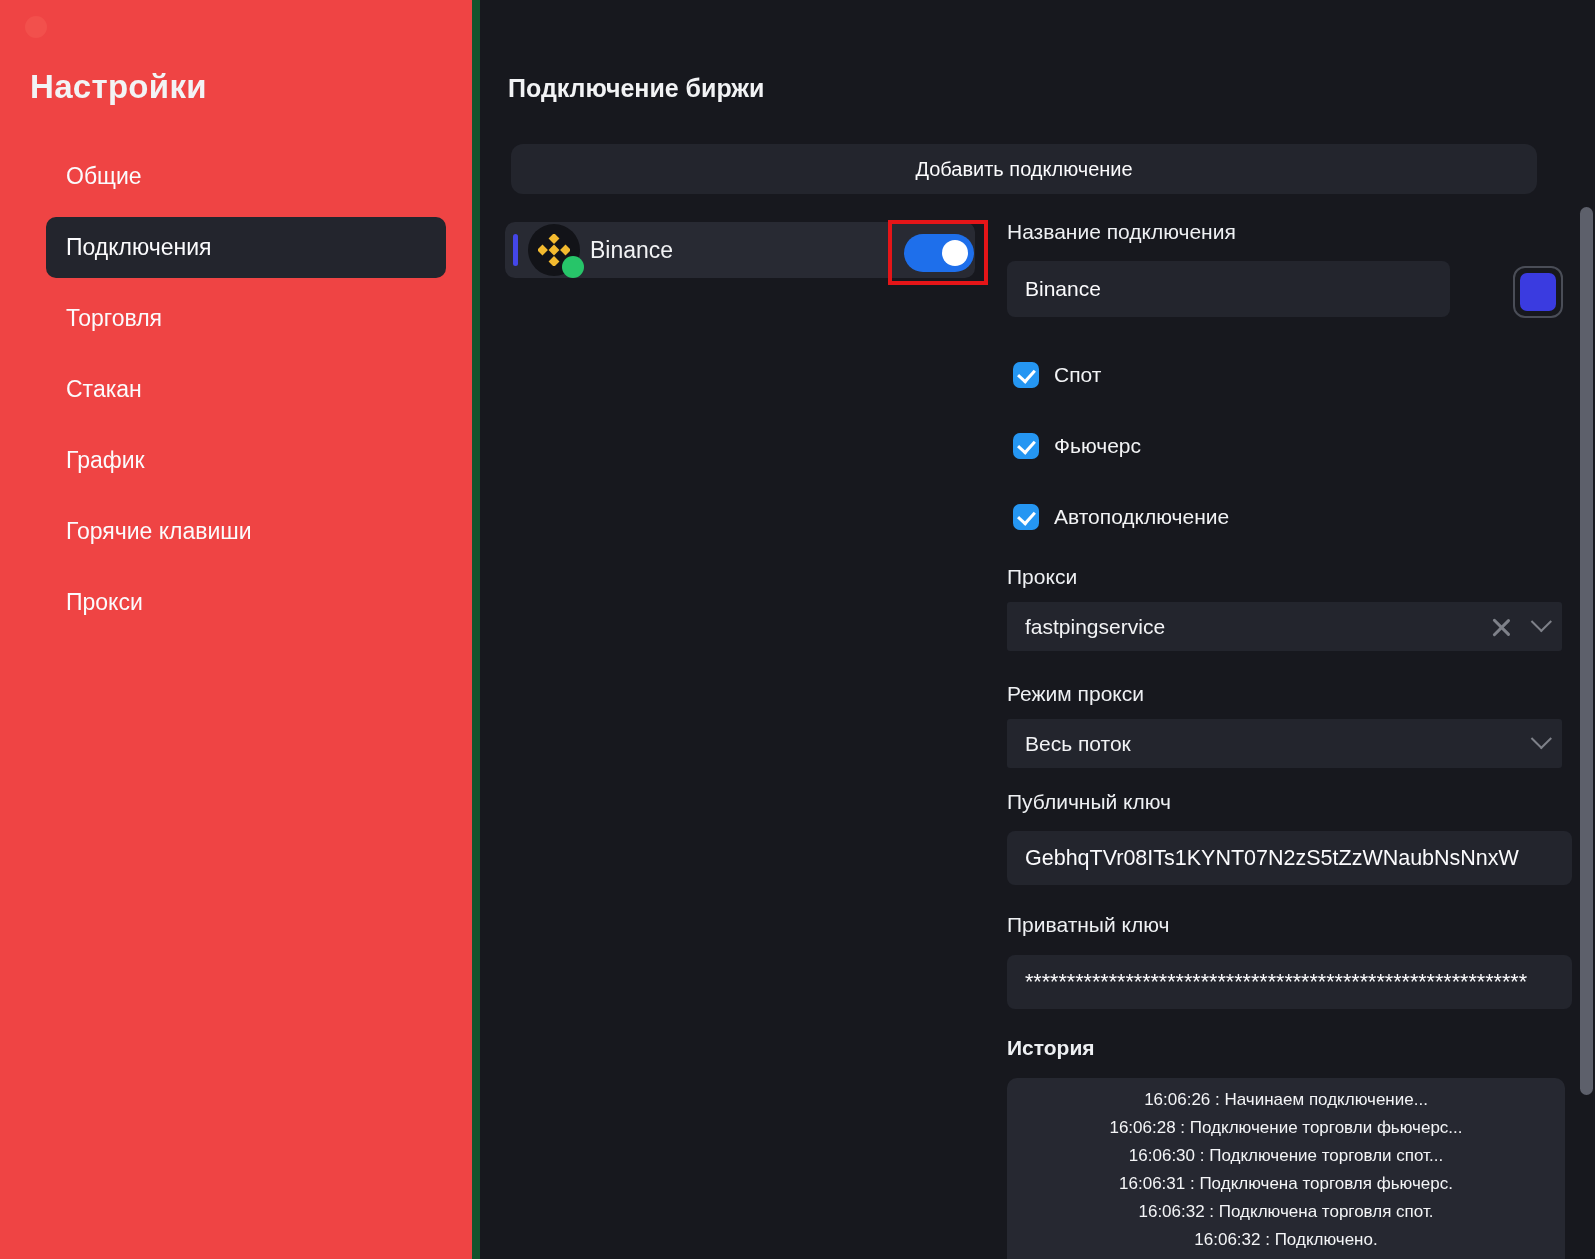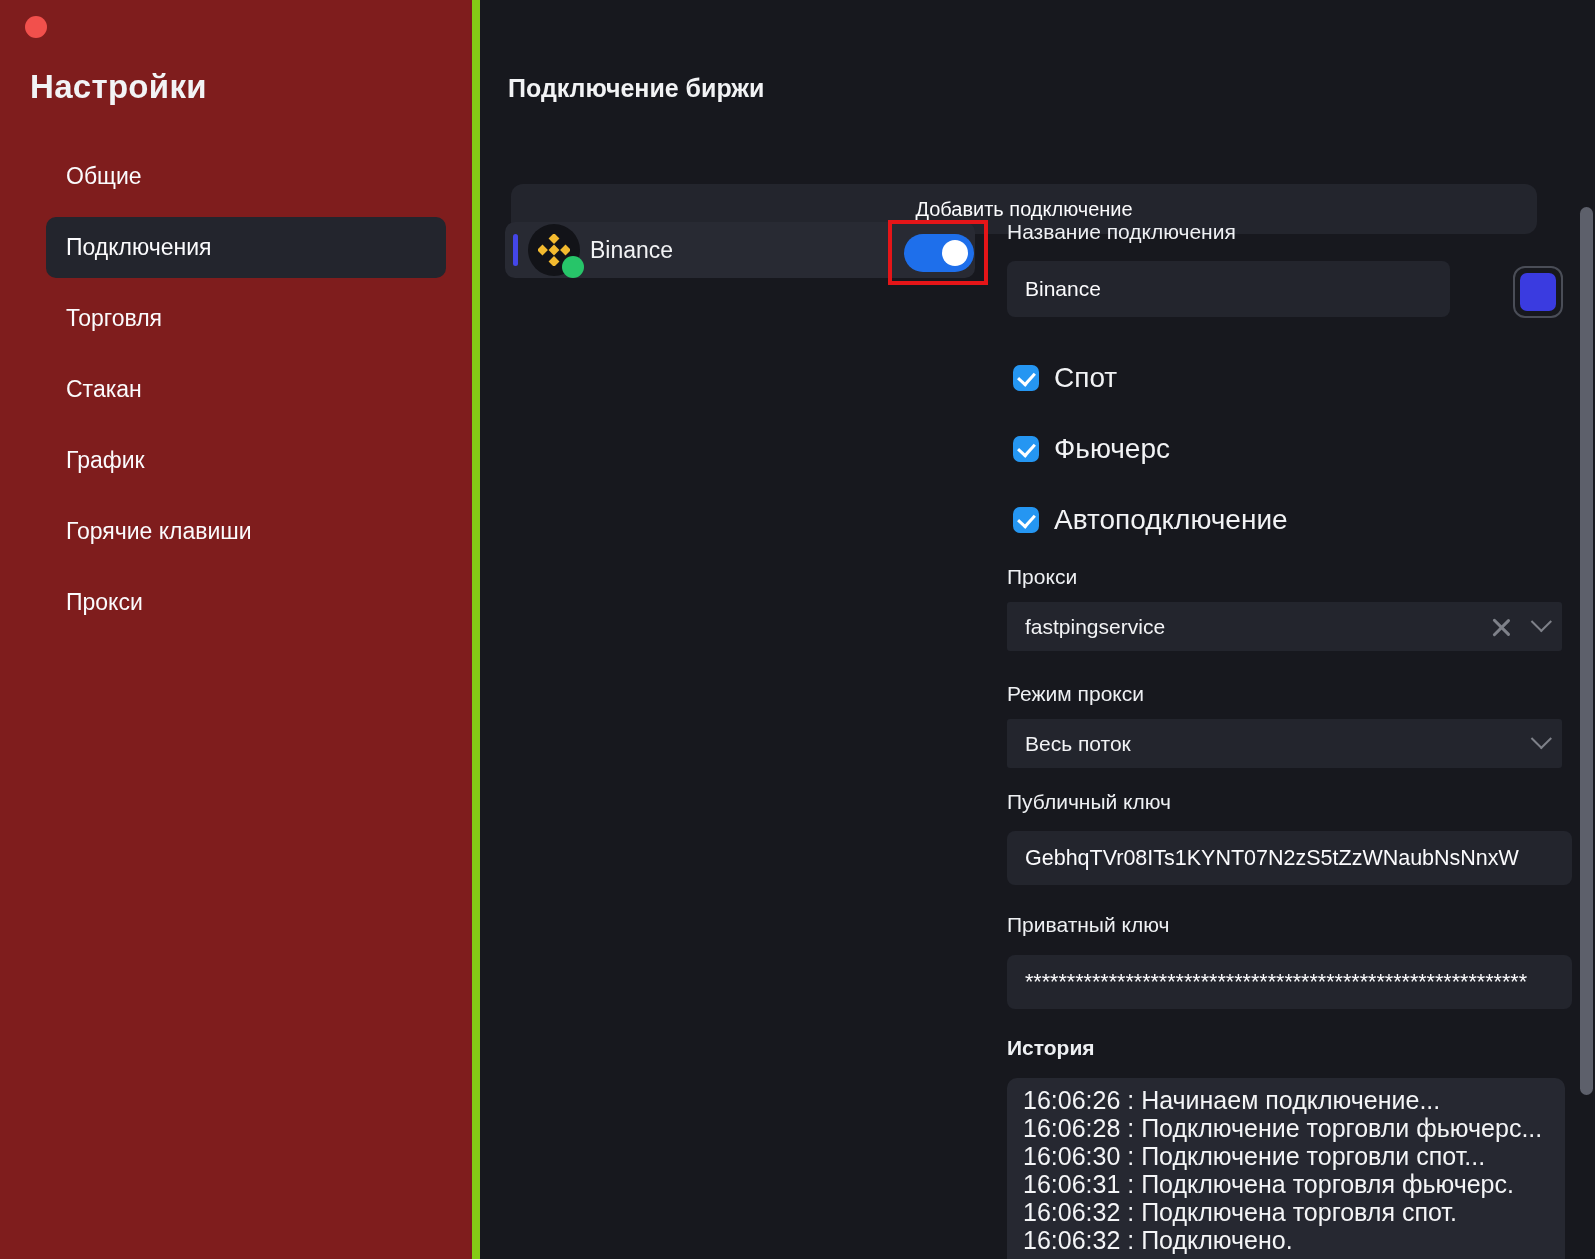--- a/index.html
+++ b/index.html
@@ -4,21 +4,21 @@
 <style>
   * { margin:0; padding:0; box-sizing:border-box; }
   html,body { width:1595px; height:1259px; overflow:hidden; }
   body {
     font-family:"Liberation Sans","DejaVu Sans",sans-serif;
     background:#17181e; color:#f2f3f5; position:relative;
   }
   
   .sidebar {
     position:absolute; left:0; top:0; width:480px; height:1259px;
-    background:#7f1d1d; border-right:8px solid #84cc16;
+    background:#ef4444; border-right:8px solid #14532d;
   }
   .close-dot {
     position:absolute; left:25px; top:16px; width:22px; height:22px;
     border-radius:50%; background:#f2504c; cursor:pointer;
   }
   .sidebar-title {
     position:absolute; left:30px; top:68px; font-size:33px; font-weight:bold;
     letter-spacing:.3px;
   }
   .menu { position:absolute; left:46px; top:146px; width:400px;text-align:center; }
@@ -28,21 +28,21 @@
     color:#fbfbfd;
   }
   .menu-item.selected { background:#23252d; }
   
   .main-title {
     position:absolute; left:508px; top:74px; font-size:25px; font-weight:bold;
   }
   .add-btn {
     position:absolute; left:511px; top:144px; width:1026px; height:50px;
     background:#23252d; border:none; border-radius:12px; color:#fbfbfd;
-    font-size:20px; font-family:inherit; cursor:pointer;margin-top:40px;
+    font-size:20px; font-family:inherit; cursor:pointer;
   }
   
   .conn-row {
     position:absolute; left:505px; top:222px; width:470px; height:56px;
     background:#282a33; border-radius:10px; display:flex; align-items:center;
     cursor:pointer;
   }
   .accent-bar {
     position:absolute; left:8px; top:12px; width:5px; height:32px;
     border-radius:3px; background:#4446e8;
@@ -89,21 +89,21 @@
   .cb-row { position:absolute; left:1013px; display:flex; align-items:center;
     gap:15px; cursor:pointer; }
   .cb-box {
     width:26px; height:26px; border-radius:7px; background:#2596f2;
     position:relative; flex:0 0 auto;
   }
   .cb-box::after {
     content:""; position:absolute; left:8px; top:4px; width:8px; height:13px;
     border:solid #ffffff; border-width:0 3px 3px 0; transform:rotate(42deg);
   }
-  .cb-label { font-size:28px;text-align:center; }
+  .cb-label { font-size:21px;text-align:center; }
   .dropdown {
     position:absolute; left:1007px; width:555px; height:49px;
     background:#23252d; border-radius:3px; display:flex; align-items:center;
     padding:0 18px; font-size:21px; cursor:pointer;
   }
   .dd-icons { position:absolute; right:16px; top:0; height:49px; display:flex;
     align-items:center; gap:20px; }
   .x-icon { position:relative; width:20px; height:20px; cursor:pointer; }
   .x-icon::before,.x-icon::after {
     content:""; position:absolute; left:9px; top:-1px; width:2.5px; height:23px;
@@ -113,22 +113,22 @@
   .x-icon::after  { transform:rotate(-45deg); }
   .chev {
     width:15px; height:15px; border:solid #7e8189; border-width:0 2.5px 2.5px 0;
     transform:rotate(45deg) translateY(-4px); margin-top:-4px;
   }
   .key-field { width:565px; height:54px; font-size:21.5px; }
   .history-panel {
     position:absolute; left:1007px; top:1078px; width:558px; height:210px;
     background:#262831; border-radius:10px; padding:8px 16px; overflow:hidden;
   }
-  .hist-line { font-size:25px; line-height:28px; color:#f4f5f7;
-    white-space:nowrap; }
+  .hist-line { font-size:17px; line-height:28px; color:#f4f5f7;
+    white-space:nowrap;text-align:center; }
   .scrollbar-thumb {
     position:absolute; left:1580px; top:207px; width:13px; height:888px;
     border-radius:7px; background:#5d606b; cursor:pointer;
   }
 </style>
 </head>
 <body>
 
 <div class="sidebar">
   <div class="close-dot"></div>

